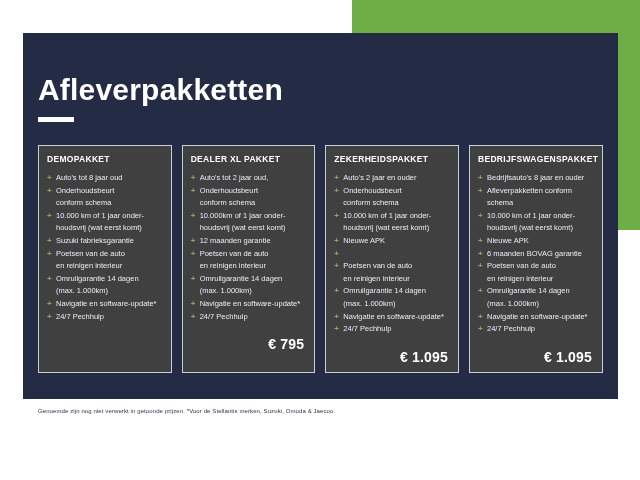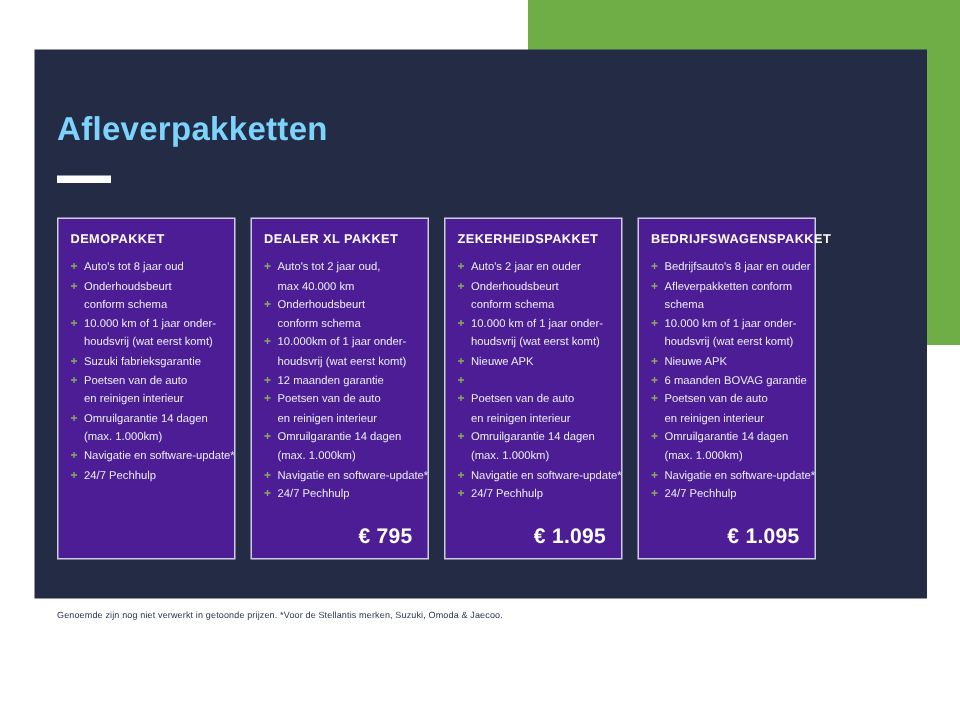--- a/index.html
+++ b/index.html
@@ -11,34 +11,34 @@
   .green-rect {
     position:absolute; left:352px; top:0; width:288px; height:230px;
     background:#6fad47;
   }
   .slide {
     position:absolute; left:23px; top:33px; width:595px; height:366px;
     background:#242b45;
   }
   .title {
     position:absolute; left:15px; top:40px; margin:0;
-    font-size:22px; font-weight:bold; color:#7dd3fc; letter-spacing:0.2px;
+    font-size:30px; font-weight:bold; color:#ffffff; letter-spacing:0.2px;
   }
   .title-underline {
     position:absolute; left:15px; top:84px; width:36px; height:5px;
     background:#ffffff;
   }
   .cards {
     position:absolute; left:15px; top:112px; width:565px;
     display:flex; gap:10px;
   }
   .card {
-    width:119px; height:228px; box-sizing:border-box;
+    width:134px; height:228px; box-sizing:border-box;
     border:1px solid #c9cfd8; padding:8px 8px 6px 8px;
-    background:#4c1d95;
+    background:#404040;
   }
   .card-title {
     font-size:8.5px; font-weight:bold; color:#ffffff; letter-spacing:0.3px;
     white-space:nowrap;
   }
   .items { margin-top:8px; }
   .item-line {
     display:flex; font-size:7.5px; line-height:12.6px; color:#e9edf4;
     white-space:nowrap;
   }
@@ -117,24 +117,20 @@
         </div>
       </div>
       <div class="card">
         <div class="card-title">DEALER XL PAKKET</div>
         <div class="items">
           <div class="item-line">
             <span class="plus">+</span>
             <span class="item-text">Auto's tot 2 jaar oud,</span>
           </div>
           <div class="item-line">
-            <span class="plus"></span>
-            <span class="item-text">max 40.000 km</span>
-          </div>
-          <div class="item-line">
             <span class="plus">+</span>
             <span class="item-text">Onderhoudsbeurt</span>
           </div>
           <div class="item-line">
             <span class="plus"></span>
             <span class="item-text">conform schema</span>
           </div>
           <div class="item-line">
             <span class="plus">+</span>
             <span class="item-text">10.000km of 1 jaar onder-</span>

